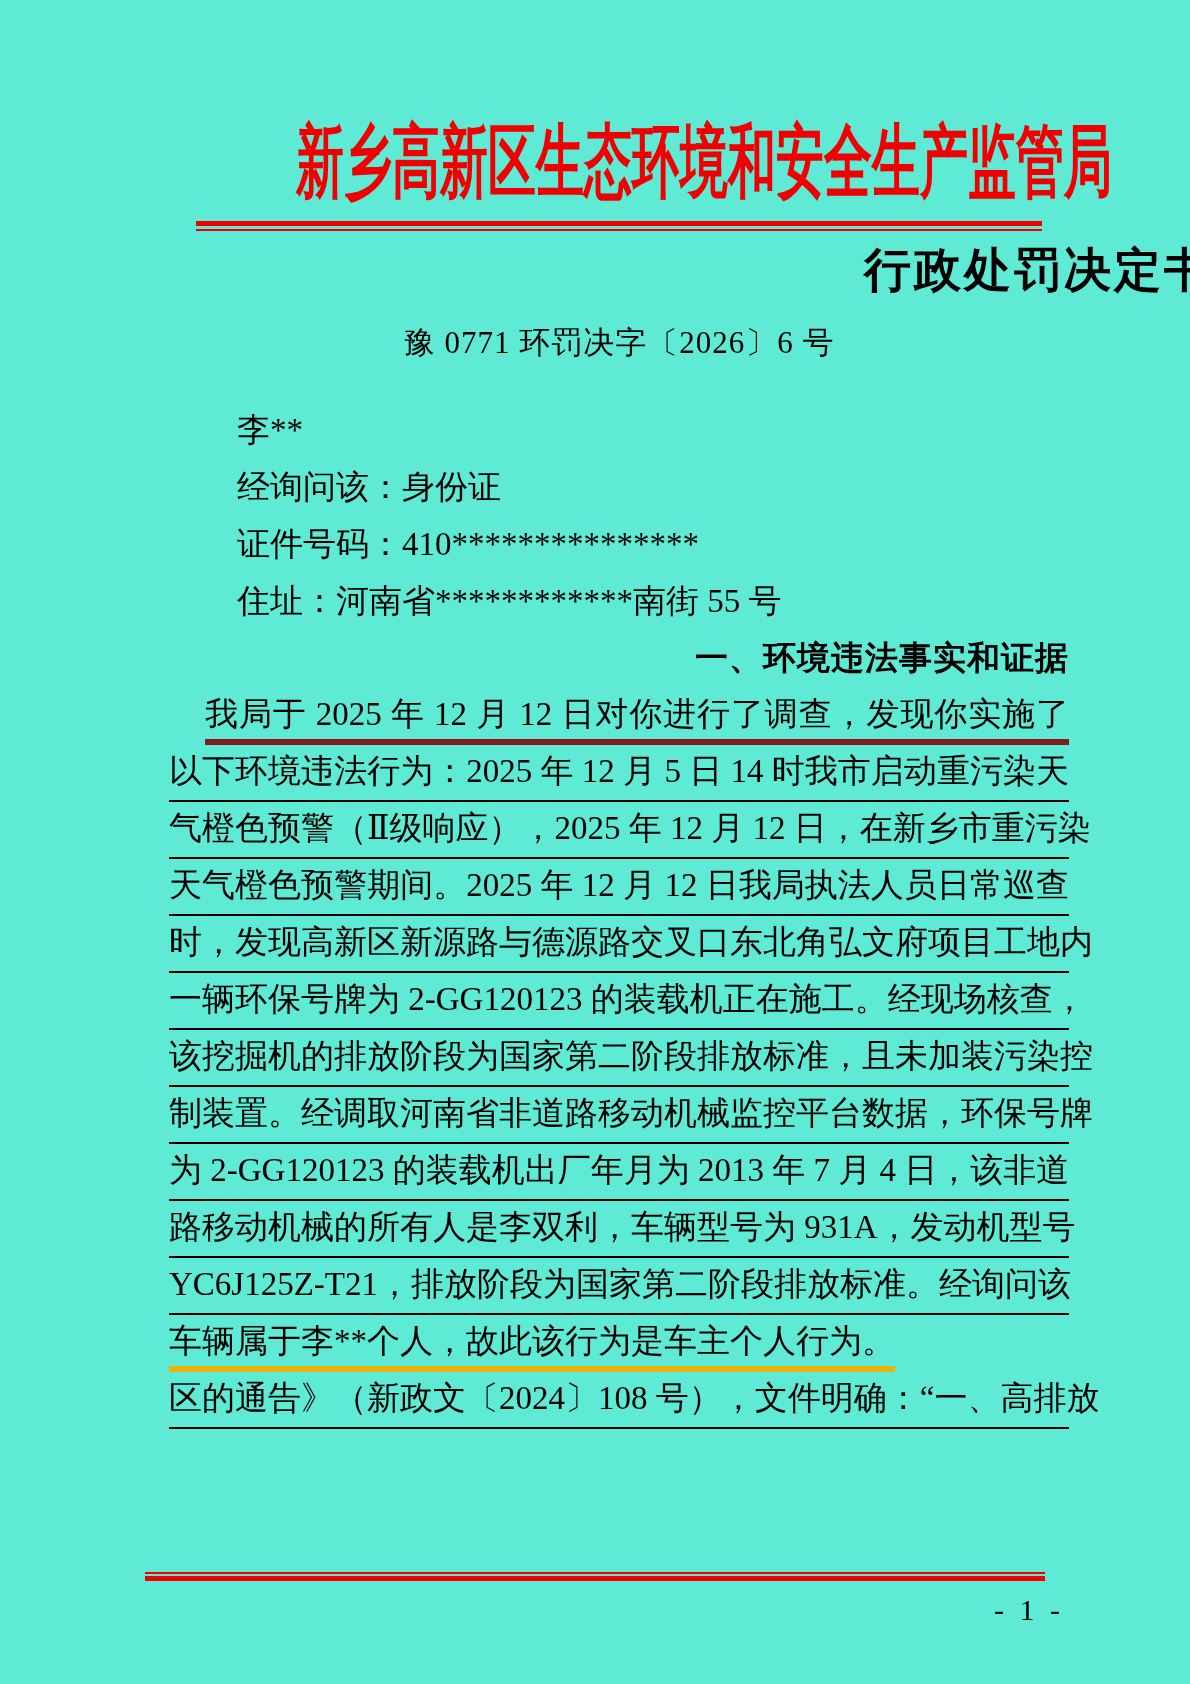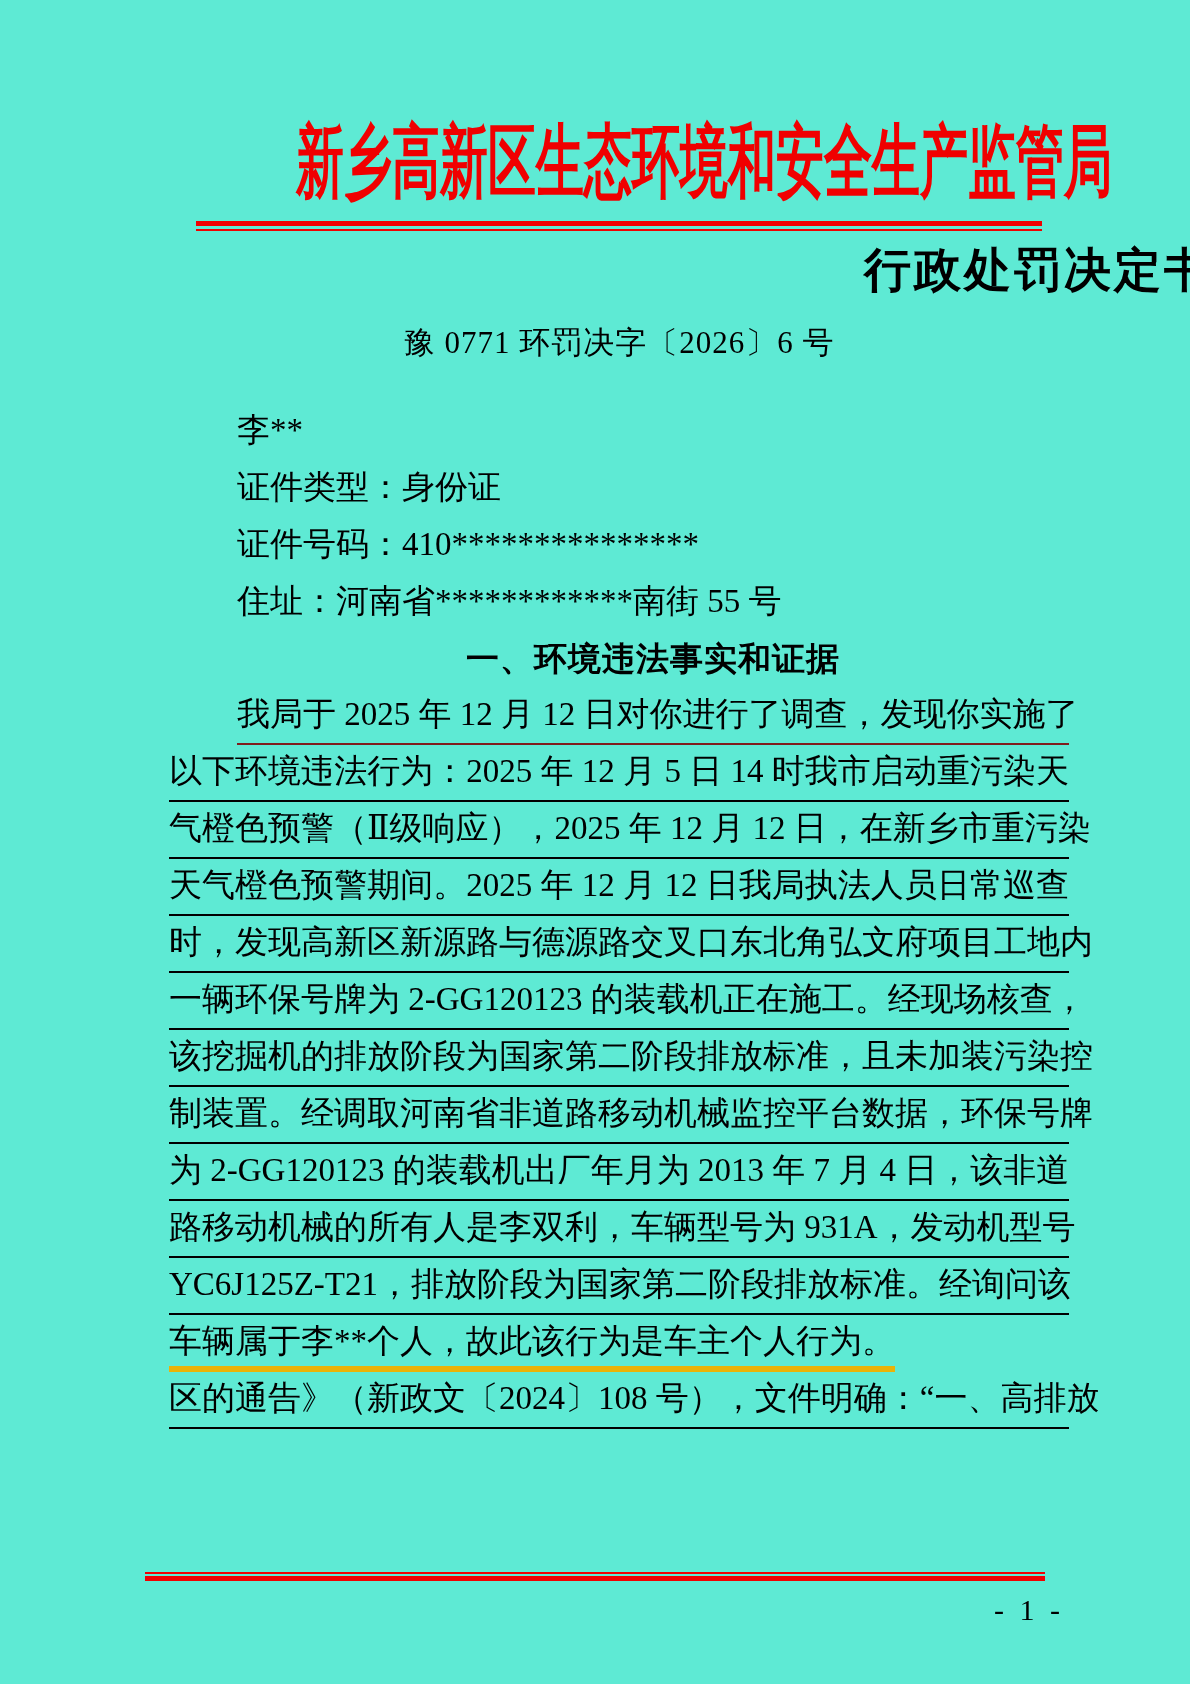--- a/index.html
+++ b/index.html
@@ -69,30 +69,30 @@
     height: 57px;
     line-height: 55px;
     white-space: nowrap;
   }
   .ln-indent {
     padding-left: 68px;
     text-align: left;
   }
   .ln-heading {
     padding-left: 68px;
-    text-align: center;
+    text-align: right;
     font-weight: bold;
-    font-family: Liberation Sans, sans-serif;
+    font-family: Liberation Serif, serif;
     letter-spacing: 1px;
   }
   .ln-u-first {
-    margin-left: 68px;
+    margin-left: 36px;
     text-align: justify;
     text-align-last: justify;
-    border-bottom: 2px solid #7f1d1d;
+    border-bottom: 6px solid #7f1d1d;
     line-height: 53px;
   }
   .ln-u-full {
     text-align: justify;
     text-align-last: justify;
     border-bottom: 2px solid #000;
     line-height: 53px;
   }
   .ln-u-last {
     width: max-content;
@@ -134,21 +134,21 @@
     <div class="bar-gap"></div>
     <div class="bar-thin"></div>
   </div>
 
   <div class="doc-title">行政处罚决定书</div>
 
   <div class="doc-number">豫 0771 环罚决字〔2026〕6 号</div>
 
   <div class="doc-body">
       <div class="ln ln-indent">李**</div>
-      <div class="ln ln-indent">证件类型：身份证</div>
+      <div class="ln ln-indent">经询问该：身份证</div>
       <div class="ln ln-indent">证件号码：410***************</div>
       <div class="ln ln-indent">住址：河南省************南街 55 号</div>
       <div class="ln ln-heading">一、环境违法事实和证据</div>
       <div class="ln ln-u-first">我局于 2025 年 12 月 12 日对你进行了调查，发现你实施了</div>
       <div class="ln ln-u-full">以下环境违法行为：2025 年 12 月 5 日 14 时我市启动重污染天</div>
       <div class="ln ln-u-full">气橙色预警（Ⅱ级响应），2025 年 12 月 12 日，在新乡市重污染</div>
       <div class="ln ln-u-full">天气橙色预警期间。2025 年 12 月 12 日我局执法人员日常巡查</div>
       <div class="ln ln-u-full">时，发现高新区新源路与德源路交叉口东北角弘文府项目工地内</div>
       <div class="ln ln-u-full">一辆环保号牌为 2-GG120123 的装载机正在施工。经现场核查，</div>
       <div class="ln ln-u-full">该挖掘机的排放阶段为国家第二阶段排放标准，且未加装污染控</div>

